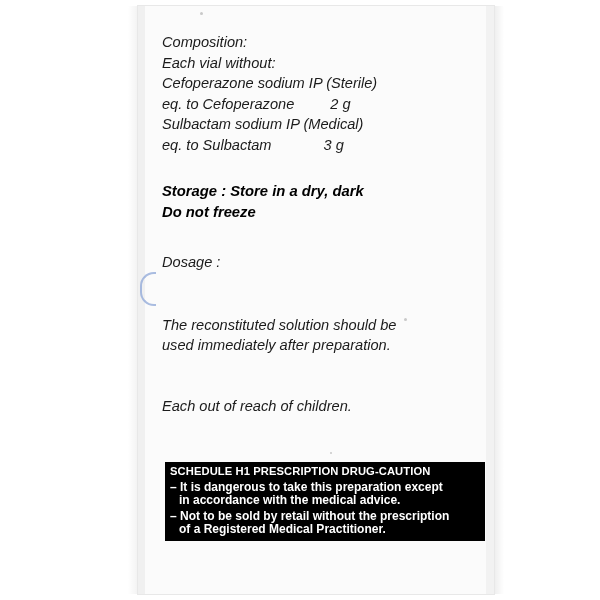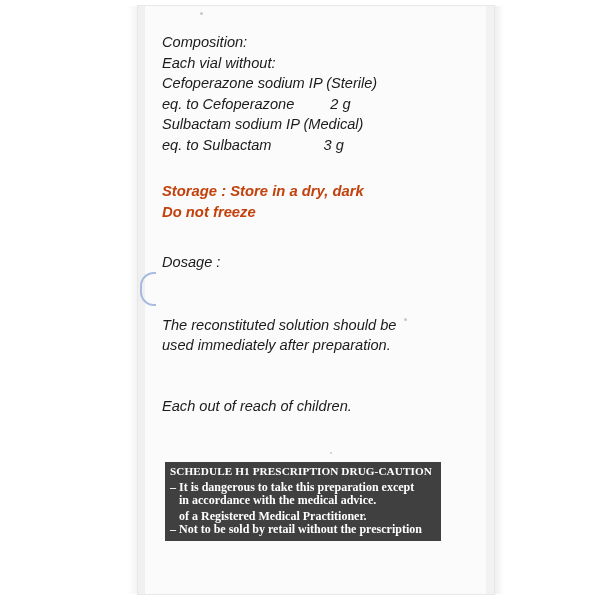--- a/index.html
+++ b/index.html
@@ -81,21 +81,21 @@
   }
   .comp-label { display: inline-block; }
   .comp-val { display: inline-block; margin-left: 36px; }
   .block { margin-bottom: 0; font-style: italic; }
   .gap-md { height: 26px; }
   .gap-lg { height: 30px; }
   .storage {
     font-weight: bold;
     font-size: 14.8px;
     line-height: 20.5px;
-    color: #c2410c;
+    color: #000000;
     white-space: pre;
   }
   .dosage-head {
     font-size: 14.6px;
     color: #1b1b1b;
   }
   
   .blue-mark {
     position: absolute;
     left: 140px;
@@ -111,25 +111,24 @@
   .speck {
     position: absolute;
     background: #c9c9c9;
     border-radius: 50%;
   }
   
   .schedule-box {
     position: absolute;
     left: 165px;
     top: 462px;
-    width: 276px;
-    background: #404040;
+    width: 320px;
+    background: #000000;
     padding: 3px 5px 5px 5px;
     box-sizing: border-box;
-    font-family: Liberation Serif, serif;
   }
   .schedule-title {
     color: #ffffff;
     font-weight: bold;
     font-size: 11.2px;
     line-height: 13px;
     letter-spacing: 0.1px;
     white-space: pre;
   }
   .schedule-line {
@@ -213,17 +212,17 @@
     </div>
 
   </div>
 
   <div class="schedule-box">
     <div class="schedule-title">SCHEDULE H1 PRESCRIPTION DRUG-CAUTION</div>
     <div class="schedule-gap"></div>
     <div class="schedule-line">– It is dangerous to take this preparation except</div>
     <div class="schedule-line indent">in accordance with the medical advice.</div>
     <div class="schedule-gap"></div>
+    <div class="schedule-line">– Not to be sold by retail without the prescription</div>
     <div class="schedule-line indent">of a Registered Medical Practitioner.</div>
-    <div class="schedule-line">– Not to be sold by retail without the prescription</div>
   </div>
 
 </div>
 
 </body></html>

